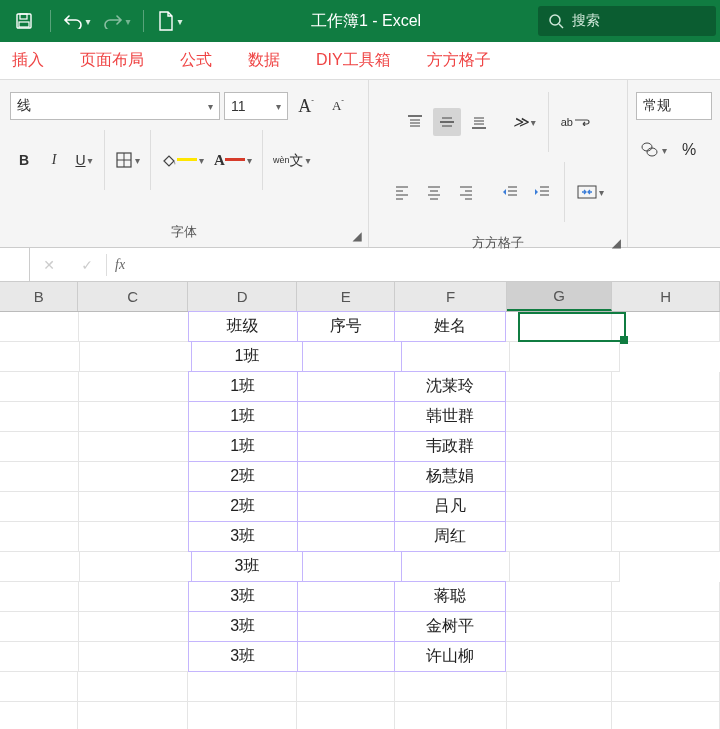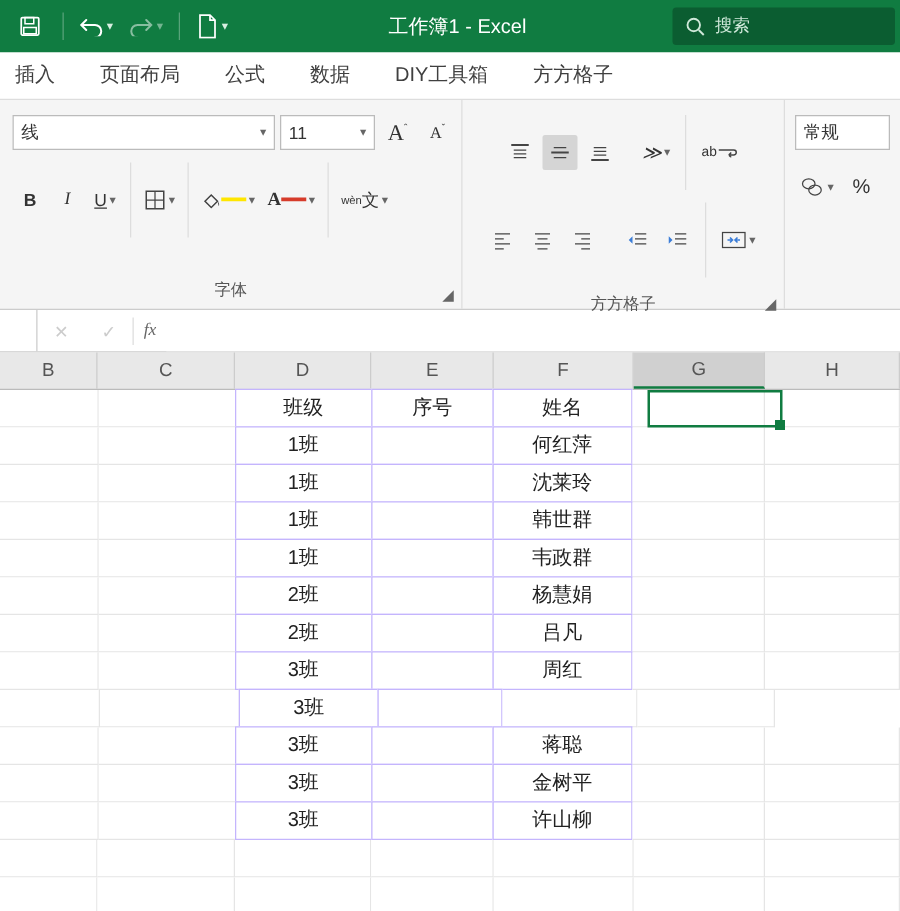--- a/index.html
+++ b/index.html
@@ -9,33 +9,33 @@
   .titlebar { height: 42px; background: #107c41; color: #fff; display: flex; align-items: center; }
   .qat { display: flex; align-items: center; gap: 8px; padding: 0 8px; }
   .qat-btn { width: 32px; height: 32px; display: flex; align-items: center; justify-content: center; cursor: pointer; border-radius: 2px; }
   .qat-sep { width: 1px; height: 22px; background: rgba(255,255,255,0.3); margin: 0 2px; }
   .title-center { flex: 1; text-align: center; font-size: 16px; }
   .search-box { width: 178px; height: 30px; background: #0b5d31; border-radius: 3px; display: flex; align-items: center; padding: 0 10px; gap: 8px; color: #cfe8d9; margin-right: 4px; }
   .chev { font-size: 10px; margin-left: 2px; color: #d8efe1; }
 
   
   .tabs { height: 38px; background: #fff; display: flex; align-items: center; padding: 0 8px; gap: 28px; border-bottom: 1px solid #ddd; }
-  .tab { font-size: 16px; color: #404040; padding: 8px 4px; cursor: pointer; white-space: nowrap; }
+  .tab { font-size: 16px; color: #ef4444; padding: 8px 4px; cursor: pointer; white-space: nowrap; }
 
   
   .ribbon { height: 168px; background: #f5f5f5; border-bottom: 1px solid #ccc; display: flex; position: relative; }
   .rgroup { display: flex; flex-direction: column; border-right: 1px solid #ddd; height: 100%; }
   .rgroup-body { flex: 1; display: flex; align-items: center; padding: 6px 10px; gap: 6px; }
   .rgroup-label { height: 24px; font-size: 13px; color: #555; text-align: center; position: relative; padding-bottom: 2px; }
   .rgroup-label .launcher { position: absolute; right: 6px; bottom: 4px; font-size: 12px; color: #666; cursor: pointer; }
   .row { display: flex; align-items: center; gap: 4px; }
   .rbtn { min-width: 28px; height: 28px; display: flex; align-items: center; justify-content: center; cursor: pointer; border-radius: 2px; padding: 0 4px; }
   .font-combo { height: 28px; border: 1px solid #bbb; background: #fff; padding: 0 6px; display: flex; align-items: center; justify-content: space-between; font-size: 14px; cursor: pointer; }
   .font-name { width: 210px; }
-  .font-size { width: 76px; text-align: center; }
+  .font-size { width: 64px; text-align: center; }
   .vsep { width: 1px; height: 60px; background: #ddd; margin: 0 4px; }
   .bold { font-weight: bold; }
   .ital { font-style: italic; font-family: "Times New Roman", serif; }
   .ul { text-decoration: underline; }
   .under-color { width: 20px; height: 3px; margin-top: -2px; }
   .stack { display: flex; flex-direction: row; align-items: center; line-height: 1; }
   .bigA { font-size: 18px; font-family: "Times New Roman", serif; }
   .supAV { font-size: 8px; vertical-align: super; }
 
   
@@ -338,21 +338,20 @@
         <div class="cell wE bordered">序号</div>
         <div class="cell wF bordered">姓名</div>
         <div class="cell wG"></div>
         <div class="cell wH"></div>
       </div>
       <div class="grow">
         <div class="cell wB"></div>
         <div class="cell wC"></div>
         <div class="cell wD bordered">1班</div>
         <div class="cell wE bordered"></div>
-        <div class="cell wF bordered">何红萍</div>
         <div class="cell wG"></div>
         <div class="cell wH"></div>
       </div>
       <div class="grow">
         <div class="cell wB"></div>
         <div class="cell wC"></div>
         <div class="cell wD bordered">1班</div>
         <div class="cell wE bordered"></div>
         <div class="cell wF bordered">沈莱玲</div>
         <div class="cell wG"></div>

